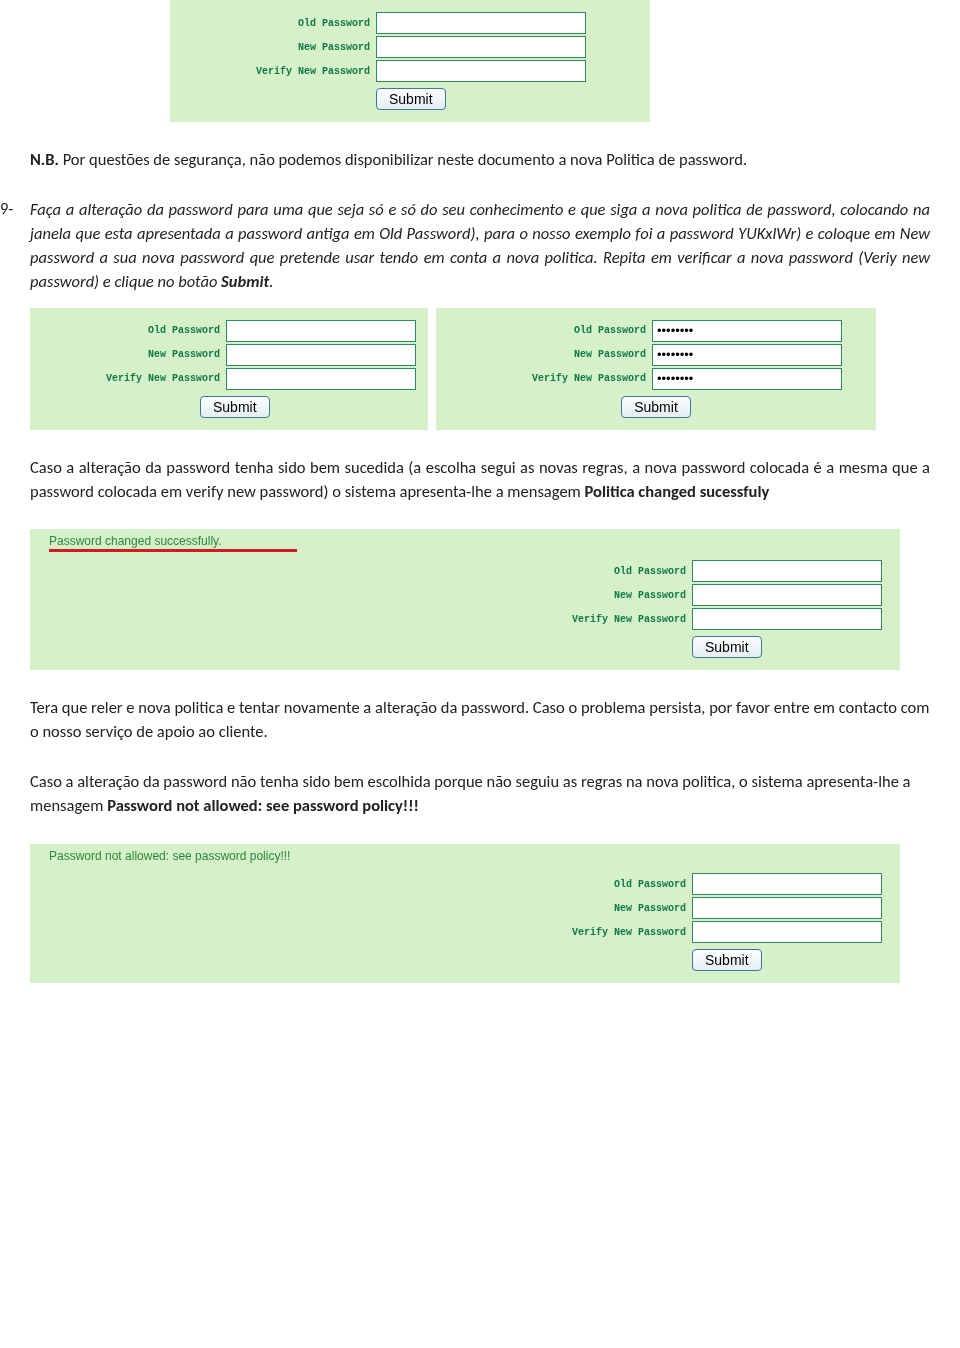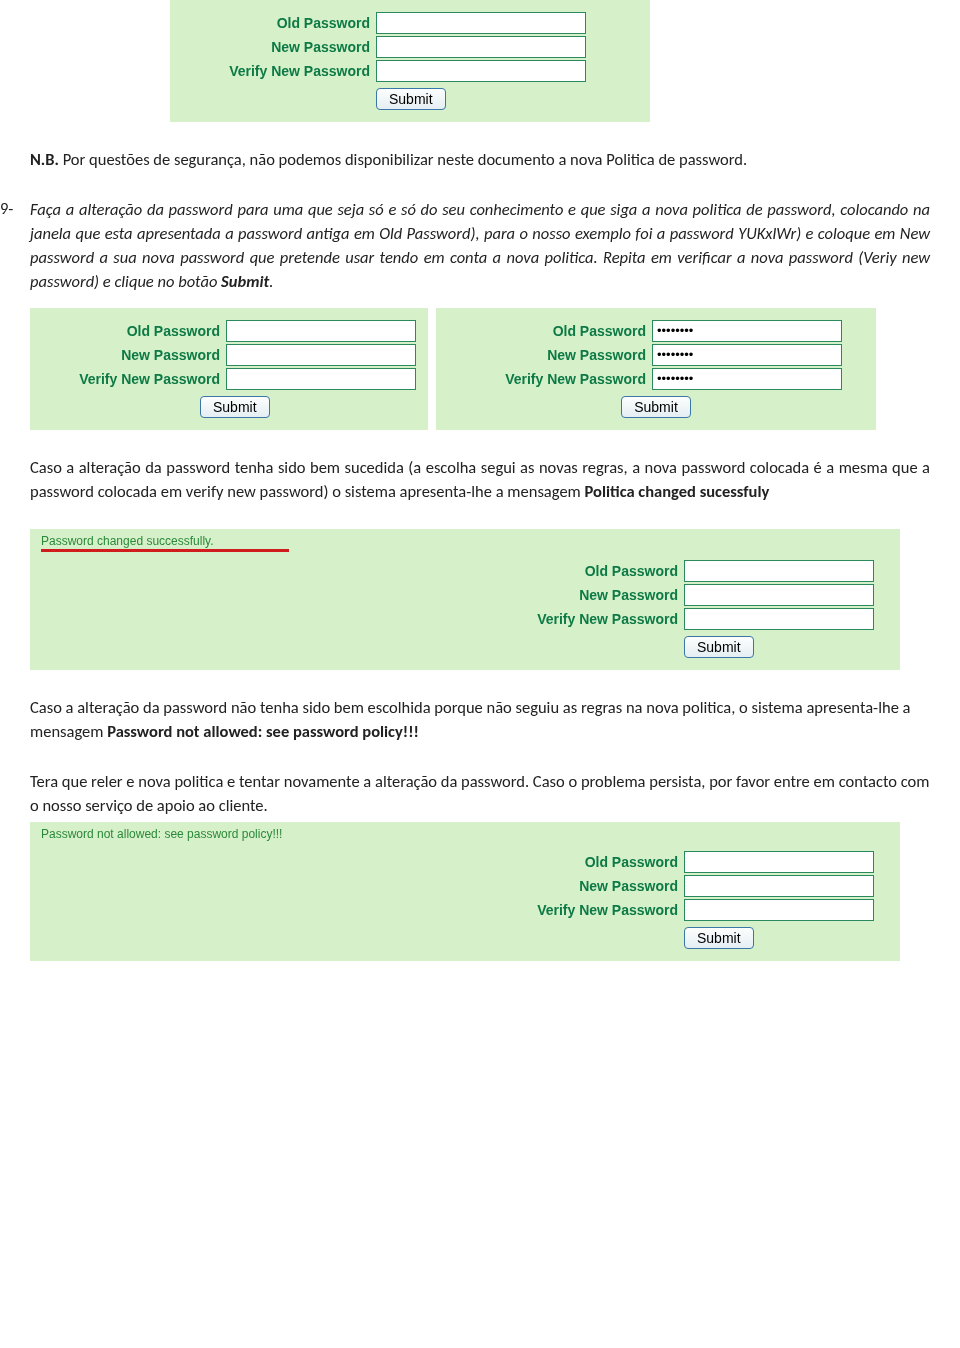--- a/index.html
+++ b/index.html
@@ -22,22 +22,22 @@
     vertical-align: top;
   }
   .form-row {
     display: flex;
     align-items: center;
     margin: 2px 0;
   }
   .form-label {
     color: #0d7a46;
     font-weight: bold;
-    font-family: Liberation Sans, sans-serif;
-    font-size: 14px;
+    font-family: Liberation Mono, monospace;
+    font-size: 10px;
     text-align: right;
     flex-shrink: 0;
   }
   .form-input {
     border: 1px solid #2a8a5e;
     background: #fff;
     height: 20px;
     padding: 0 4px;
     font-size: 13px;
     font-family: Verdana, Arial, sans-serif;
@@ -89,21 +89,21 @@
   .red-underline {
     display: block;
     height: 3px;
     background: #d01c1c;
     width: 248px;
     margin-left: 3px;
     margin-top: 0px;
   }
   .wide-box {
     background: #d6f0c9;
-    padding: 2px 0 12px 8px;
+    padding: 2px 0 12px 16px;
     box-sizing: border-box;
     width: 870px;
   }
 </style>
 </head>
 <body>
 
 <div class="content">
 
   <div style="margin-left:140px;">
@@ -194,25 +194,25 @@
       <div class="form-row">
         <div class="form-label" style="width:200px;margin-right:6px;">Verify New Password</div>
         <input class="form-input" type="text" style="width: 180px;" value="">
       </div>
       <div class="submit-row" style="padding-left:206px;">
         <button class="submit-btn">Submit</button>
       </div>
     </div>
   </div>
 
+  <div class="para" style="margin-bottom:4px;">Tera que reler e nova politica e tentar novamente a alteração da password. Caso o problema persista, por favor entre em contacto com o nosso serviço de apoio ao cliente.</div>
+
   <div class="para">
     <span>Caso a alteração da password não tenha sido bem escolhida porque não seguiu as regras na nova politica, o sistema apresenta-lhe a mensagem </span><b>Password not allowed: see password policy!!!</b>
   </div>
-
-  <div class="para" style="margin-bottom:4px;">Tera que reler e nova politica e tentar novamente a alteração da password. Caso o problema persista, por favor entre em contacto com o nosso serviço de apoio ao cliente.</div>
 
   <div class="wide-box">
     <span class="msg-green" style="padding-bottom:8px;">Password not allowed: see password policy!!!</span>
     <div style="padding-left:440px;">
       <div class="form-row">
         <div class="form-label" style="width:200px;margin-right:6px;">Old Password</div>
         <input class="form-input" type="text" style="width: 180px;" value="">
       </div>
       <div class="form-row">
         <div class="form-label" style="width:200px;margin-right:6px;">New Password</div>

